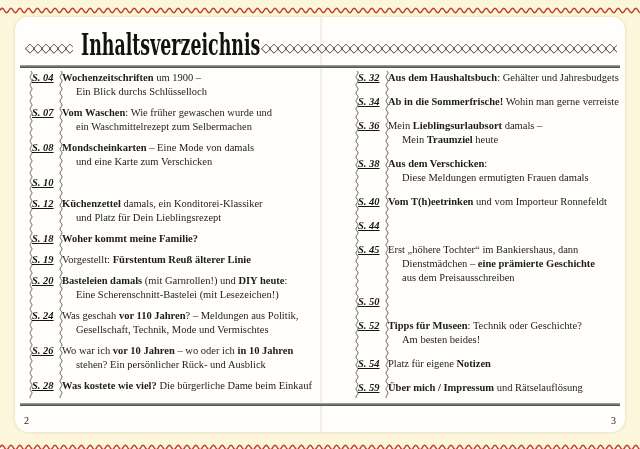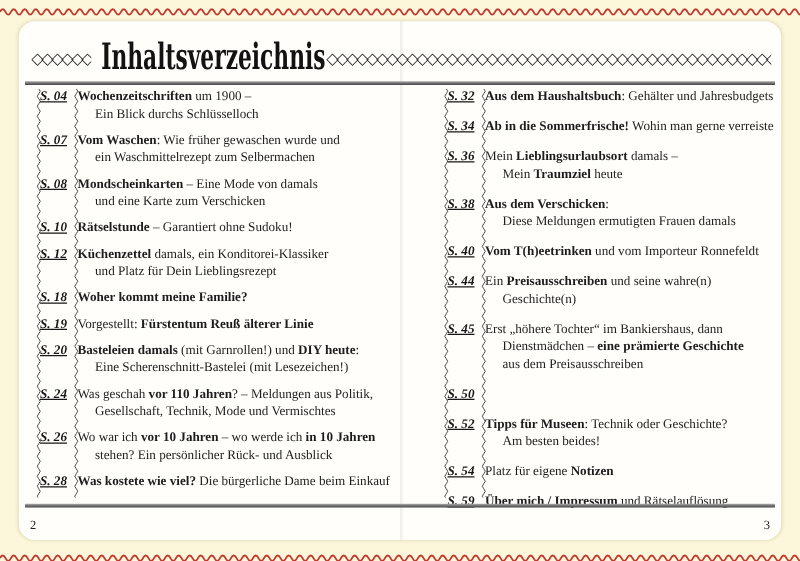--- a/index.html
+++ b/index.html
@@ -127,21 +127,20 @@
             <span class="etext"><b>Vom Waschen</b><span>: Wie früher gewaschen wurde und
 ein Waschmittelrezept zum Selbermachen</span></span>
           </div>
           <div class="entry">
             <span class="pref">S. 08</span>
             <span class="etext"><b>Mondscheinkarten</b><span> – Eine Mode von damals
 und eine Karte zum Verschicken</span></span>
           </div>
           <div class="entry">
             <span class="pref">S. 10</span>
-            <span class="etext"><b>Rätselstunde</b><span> – Garantiert ohne Sudoku!</span></span>
           </div>
           <div class="entry">
             <span class="pref">S. 12</span>
             <span class="etext"><b>Küchenzettel</b><span> damals, ein Konditorei-Klassiker
 und Platz für Dein Lieblingsrezept</span></span>
           </div>
           <div class="entry">
             <span class="pref">S. 18</span>
             <span class="etext"><b>Woher kommt meine Familie?</b></span>
           </div>
@@ -154,21 +153,21 @@
             <span class="etext"><b>Basteleien damals</b><span> (mit Garnrollen!) und </span><b>DIY heute</b><span>:
 Eine Scherenschnitt-Bastelei (mit Lesezeichen!)</span></span>
           </div>
           <div class="entry">
             <span class="pref">S. 24</span>
             <span class="etext"><span>Was geschah </span><b>vor 110 Jahren</b><span>? – Meldungen aus Politik,
 Gesellschaft, Technik, Mode und Vermischtes</span></span>
           </div>
           <div class="entry">
             <span class="pref">S. 26</span>
-            <span class="etext"><span>Wo war ich </span><b>vor 10 Jahren</b><span> – wo werde ich </span><b>in 10 Jahren</b><span>
+            <span class="etext"><span>Wo war ich </span><b>vor 10 Jahren</b><span> – wo oder ich </span><b>in 10 Jahren</b><span>
 stehen? Ein persönlicher Rück- und Ausblick</span></span>
           </div>
           <div class="entry">
             <span class="pref">S. 28</span>
             <span class="etext"><b>Was kostete wie viel?</b><span> Die bürgerliche Dame beim Einkauf</span></span>
           </div>
         </div>
     </div>
     <div class="col col-right" id="col-right">
       <div class="wavy-v wv1"><svg width="6" height="327" viewBox="0 0 6 327">
@@ -195,21 +194,20 @@
             <span class="pref">S. 38</span>
             <span class="etext"><b>Aus dem Verschicken</b><span>:
 Diese Meldungen ermutigten Frauen damals</span></span>
           </div>
           <div class="entry">
             <span class="pref">S. 40</span>
             <span class="etext"><b>Vom T(h)eetrinken</b><span> und vom Importeur Ronnefeldt</span></span>
           </div>
           <div class="entry">
             <span class="pref">S. 44</span>
-            <span class="etext"><span>Ein </span><b>Preisausschreiben</b><span> und seine wahre(n) Geschichte(n)</span></span>
           </div>
           <div class="entry">
             <span class="pref">S. 45</span>
             <span class="etext"><span>Erst „höhere Tochter“ im Bankiershaus, dann
 Dienstmädchen – </span><b>eine prämierte Geschichte</b><span>
 aus dem Preisausschreiben</span></span>
           </div>
           <div class="entry">
             <span class="pref">S. 50</span>
           </div>

